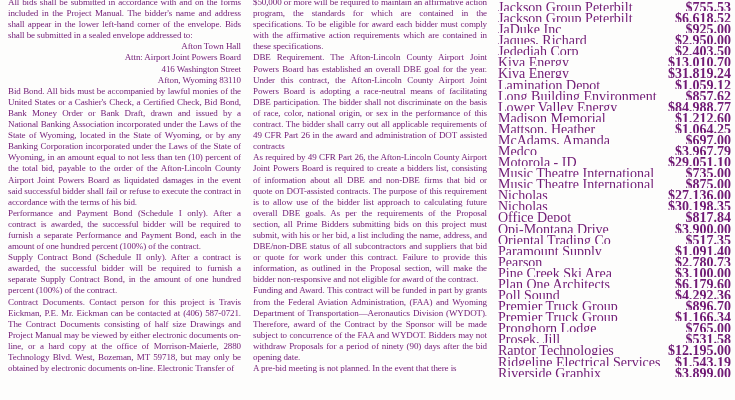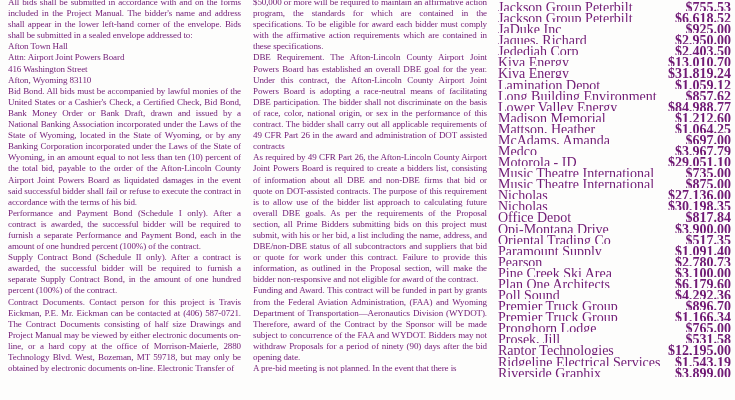--- a/index.html
+++ b/index.html
@@ -15,21 +15,21 @@
   .col {
     position: absolute;
     top: -3px;
     font-size: 9px;
     line-height: 11.1px;
     letter-spacing: -0.1px;
   }
   .col-left  { left: 8px;   width: 233px; }
   .col-mid   { left: 253px; width: 234px; }
   .block.para { text-align: justify; text-justify: inter-word; }
-  .block.line { text-align: left; }
+  .block.line { text-align: right; }
   .col-right {
     position: absolute;
     left: 498px;
     top: 0;
     width: 233px;
     font-size: 14px;
   }
   .vrow {
     display: flex;
     justify-content: space-between;

